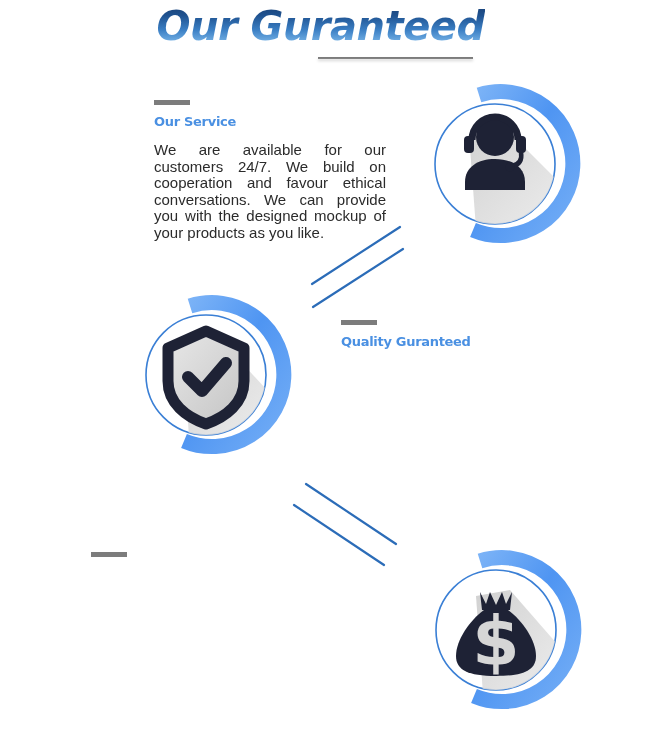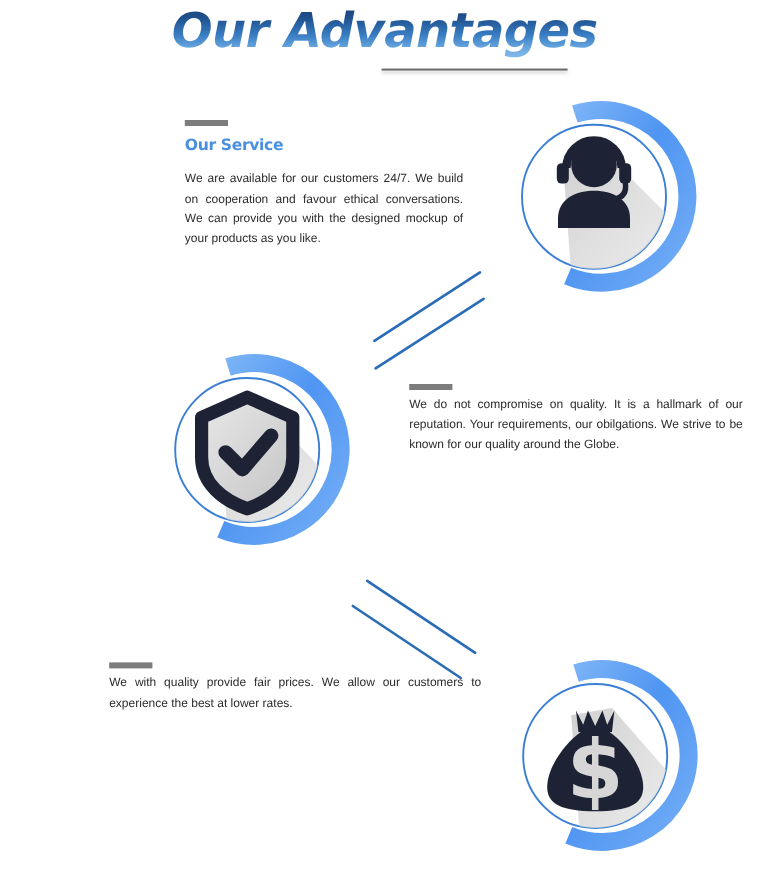--- a/index.html
+++ b/index.html
@@ -70,21 +70,21 @@
     font-size: 13px;
     font-weight: bold;
     color: #4a90e2;
     letter-spacing: -0.3px;
     line-height: 24px;
     white-space: nowrap;
     margin: 0 0 8px 0;
   }
   .body-text {
     font-family: "Liberation Sans", sans-serif;
-    font-size: 10px;
+    font-size: 15px;
     line-height: 16.6px;
     color: #2b2b2b;
     margin: 0;
     text-align: justify;
     text-justify: inter-word;
   }
 
   #block-service { left: 154px; top: 100px; width: 232px; }
   #block-quality { left: 341px; top: 320px; width: 278px; }
   #block-price   { left: 91px;  top: 552px; width: 310px; }
@@ -103,21 +103,21 @@
   
   .connector { position: absolute; }
   .connector svg { display: block; overflow: visible; }
 </style>
 </head>
 <body>
 
 <div class="page">
 
   <div class="title-wrap">
-    <span class="main-title">Our Advantages</span>
+    <span class="main-title">Our Guranteed</span>
   </div>
   <div class="title-rule"></div>
 
   <div class="block" id="block-service">
     <div class="dash"></div>
     <h2 class="heading">Our Service</h2>
     <p class="body-text">We are available for our customers 24/7. We build on cooperation and favour ethical conversations. We can provide you with the designed mockup of your products as you like.</p>
   </div>
 
   <div class="circle-badge" id="circle-service">
@@ -159,21 +159,21 @@
 
   <div class="connector" id="connector-one" style="left:308px; top:222px;">
     <svg width="110" height="90" viewBox="0 0 110 90" xmlns="http://www.w3.org/2000/svg">
       <line x1="4" y1="62" x2="92" y2="5" stroke="#2b6cb8" stroke-width="2.2" stroke-linecap="round"></line>
       <line x1="5" y1="85" x2="95" y2="27" stroke="#2b6cb8" stroke-width="2.2" stroke-linecap="round"></line>
     </svg>
   </div>
 
   <div class="block" id="block-quality">
     <div class="dash"></div>
-    <p class="body-text">We do not compromise on quality. It is a hallmark of our reputation. Your requirements, our obilgations. We strive to be known for our quality around the Globe.</p>
+    <h2 class="heading">Quality Guranteed</h2>
   </div>
 
   <div class="circle-badge" id="circle-quality">
     <svg viewBox="0 0 164 164" xmlns="http://www.w3.org/2000/svg">
       <defs>
         <linearGradient id="arcGradB" x1="0" y1="0" x2="1" y2="1">
           <stop offset="0%" stop-color="#7db4f7"></stop>
           <stop offset="45%" stop-color="#4f95f2"></stop>
           <stop offset="100%" stop-color="#74aef6"></stop>
         </linearGradient>
@@ -203,21 +203,20 @@
 
   <div class="connector" id="connector-two" style="left:290px; top:476px;">
     <svg width="120" height="95" viewBox="0 0 120 95" xmlns="http://www.w3.org/2000/svg">
       <line x1="16" y1="8" x2="106" y2="68" stroke="#2b6cb8" stroke-width="2.2" stroke-linecap="round"></line>
       <line x1="4" y1="29" x2="94" y2="89" stroke="#2b6cb8" stroke-width="2.2" stroke-linecap="round"></line>
     </svg>
   </div>
 
   <div class="block" id="block-price">
     <div class="dash"></div>
-    <p class="body-text">We with quality provide fair prices. We allow our customers to experience the best at lower rates.</p>
   </div>
 
   <div class="circle-badge" id="circle-price">
     <svg viewBox="0 0 164 164" xmlns="http://www.w3.org/2000/svg">
       <defs>
         <linearGradient id="arcGradC" x1="0" y1="0" x2="1" y2="1">
           <stop offset="0%" stop-color="#7db4f7"></stop>
           <stop offset="45%" stop-color="#4f95f2"></stop>
           <stop offset="100%" stop-color="#74aef6"></stop>
         </linearGradient>

